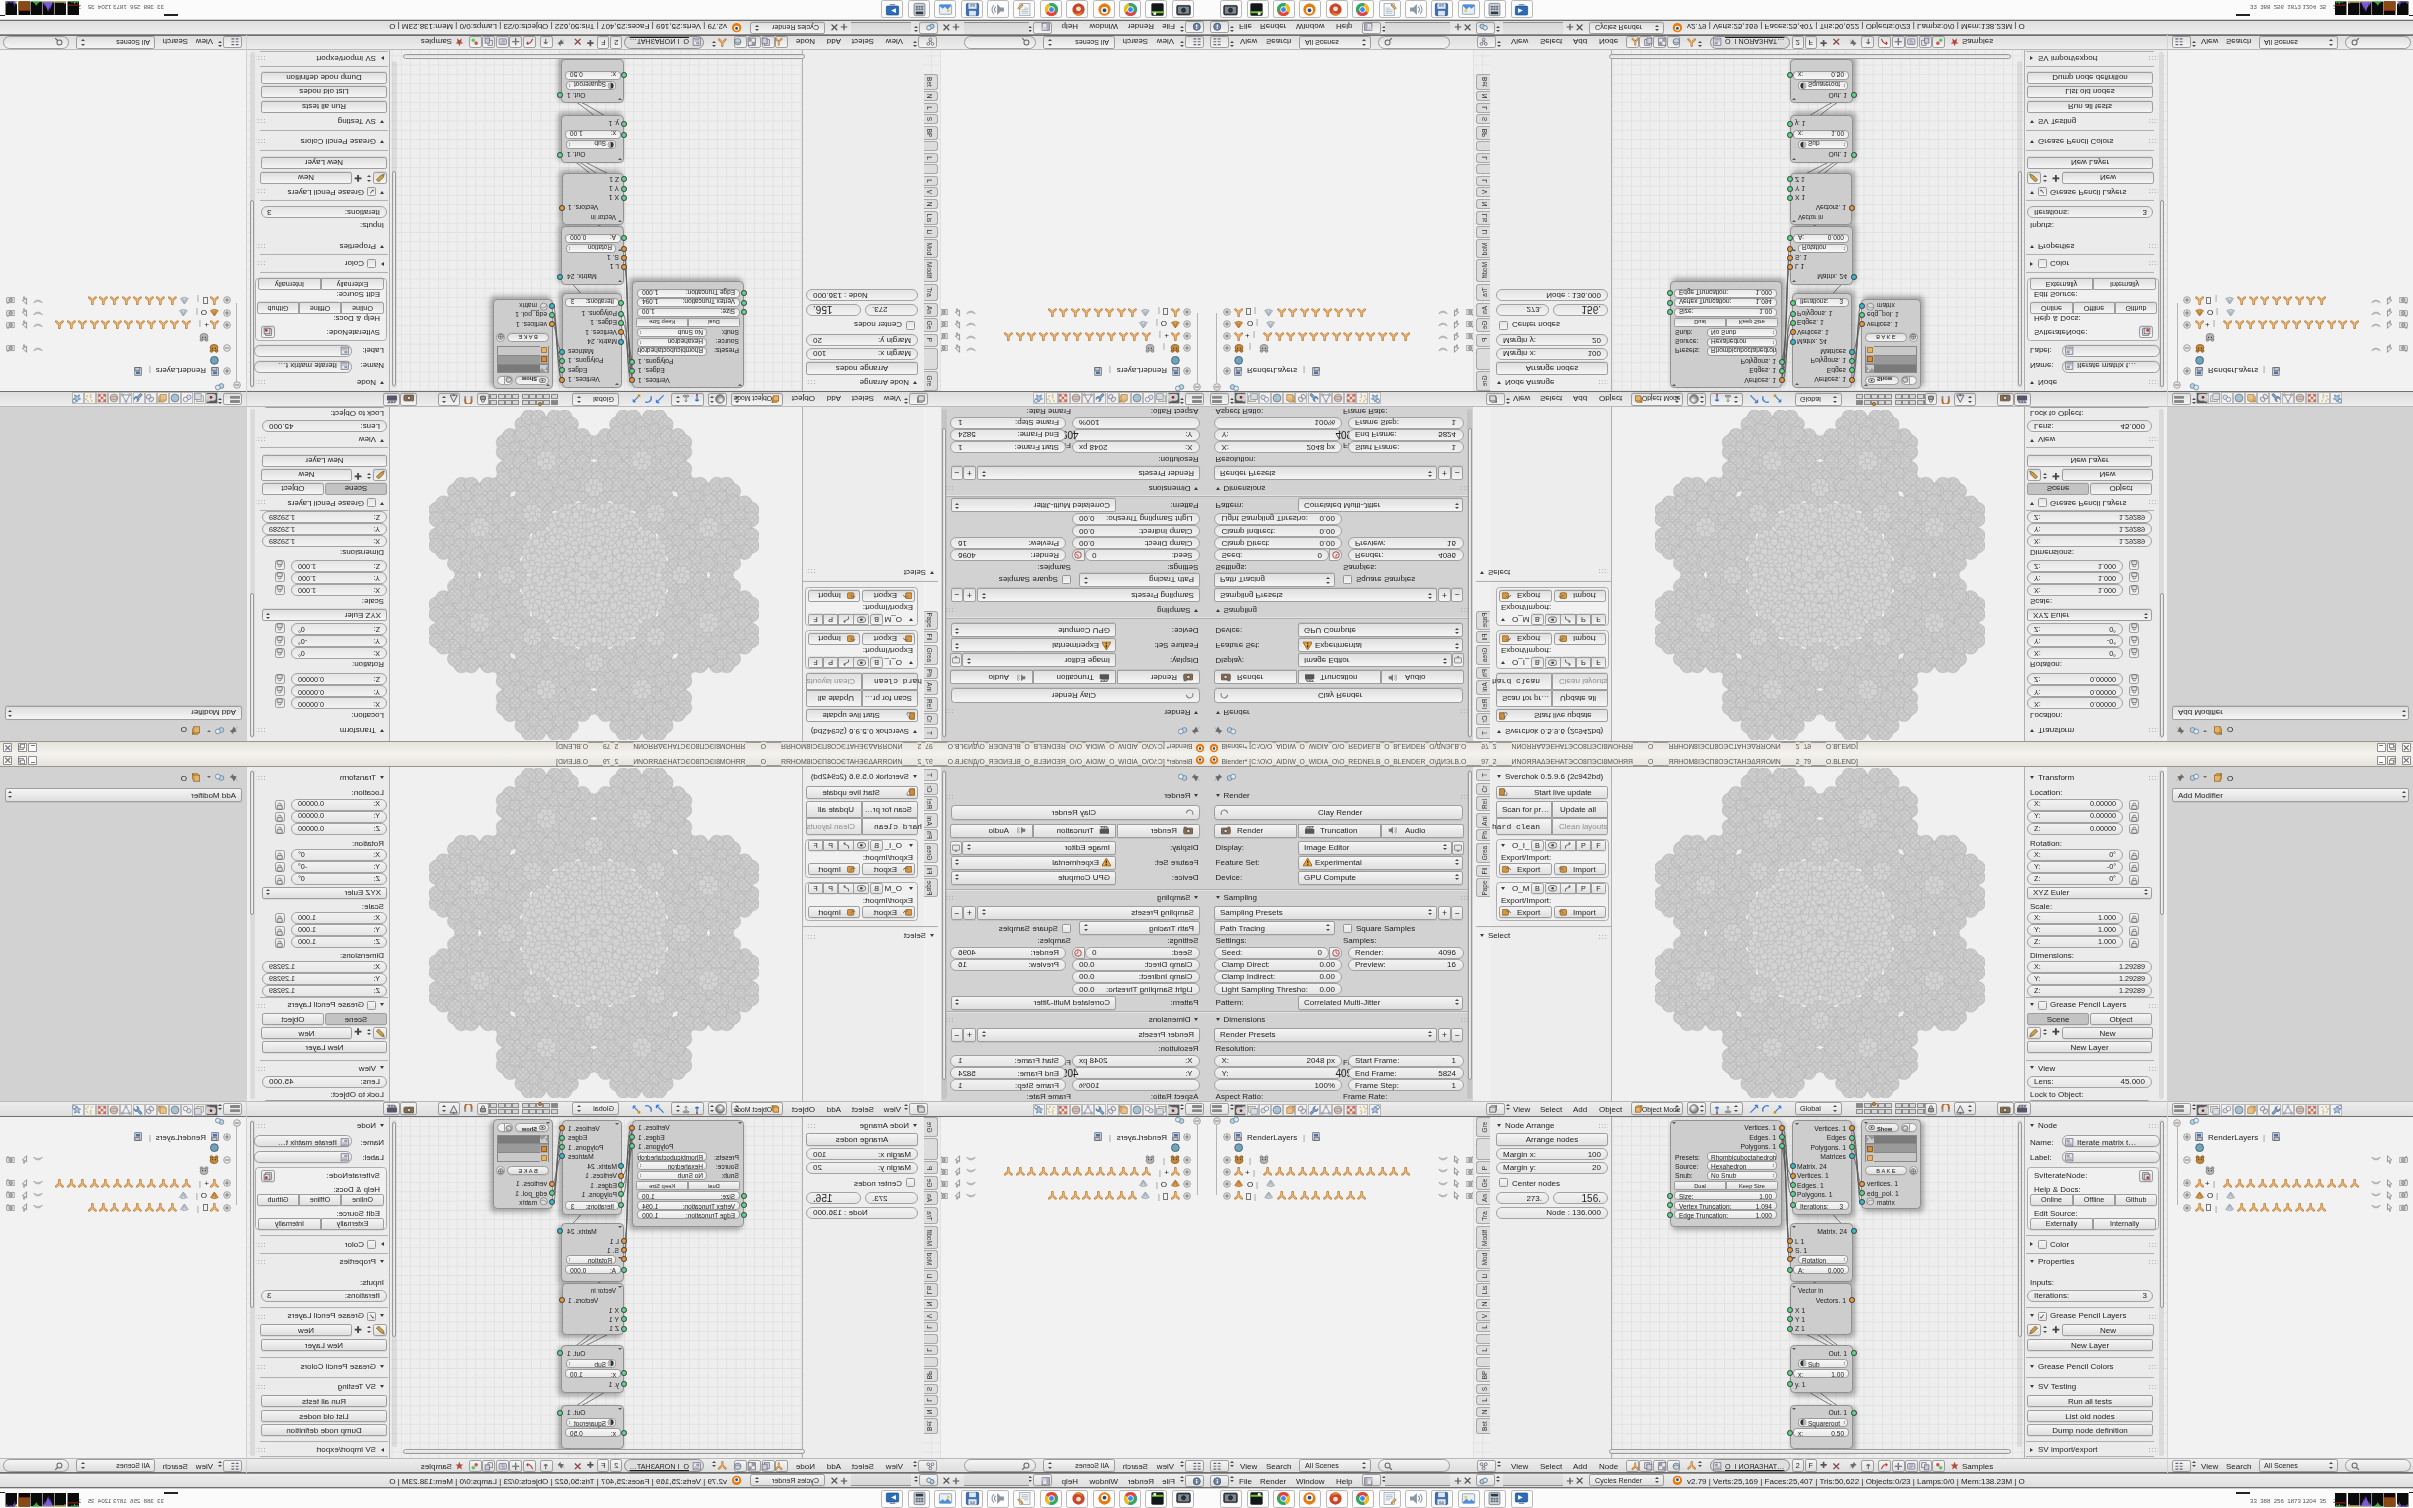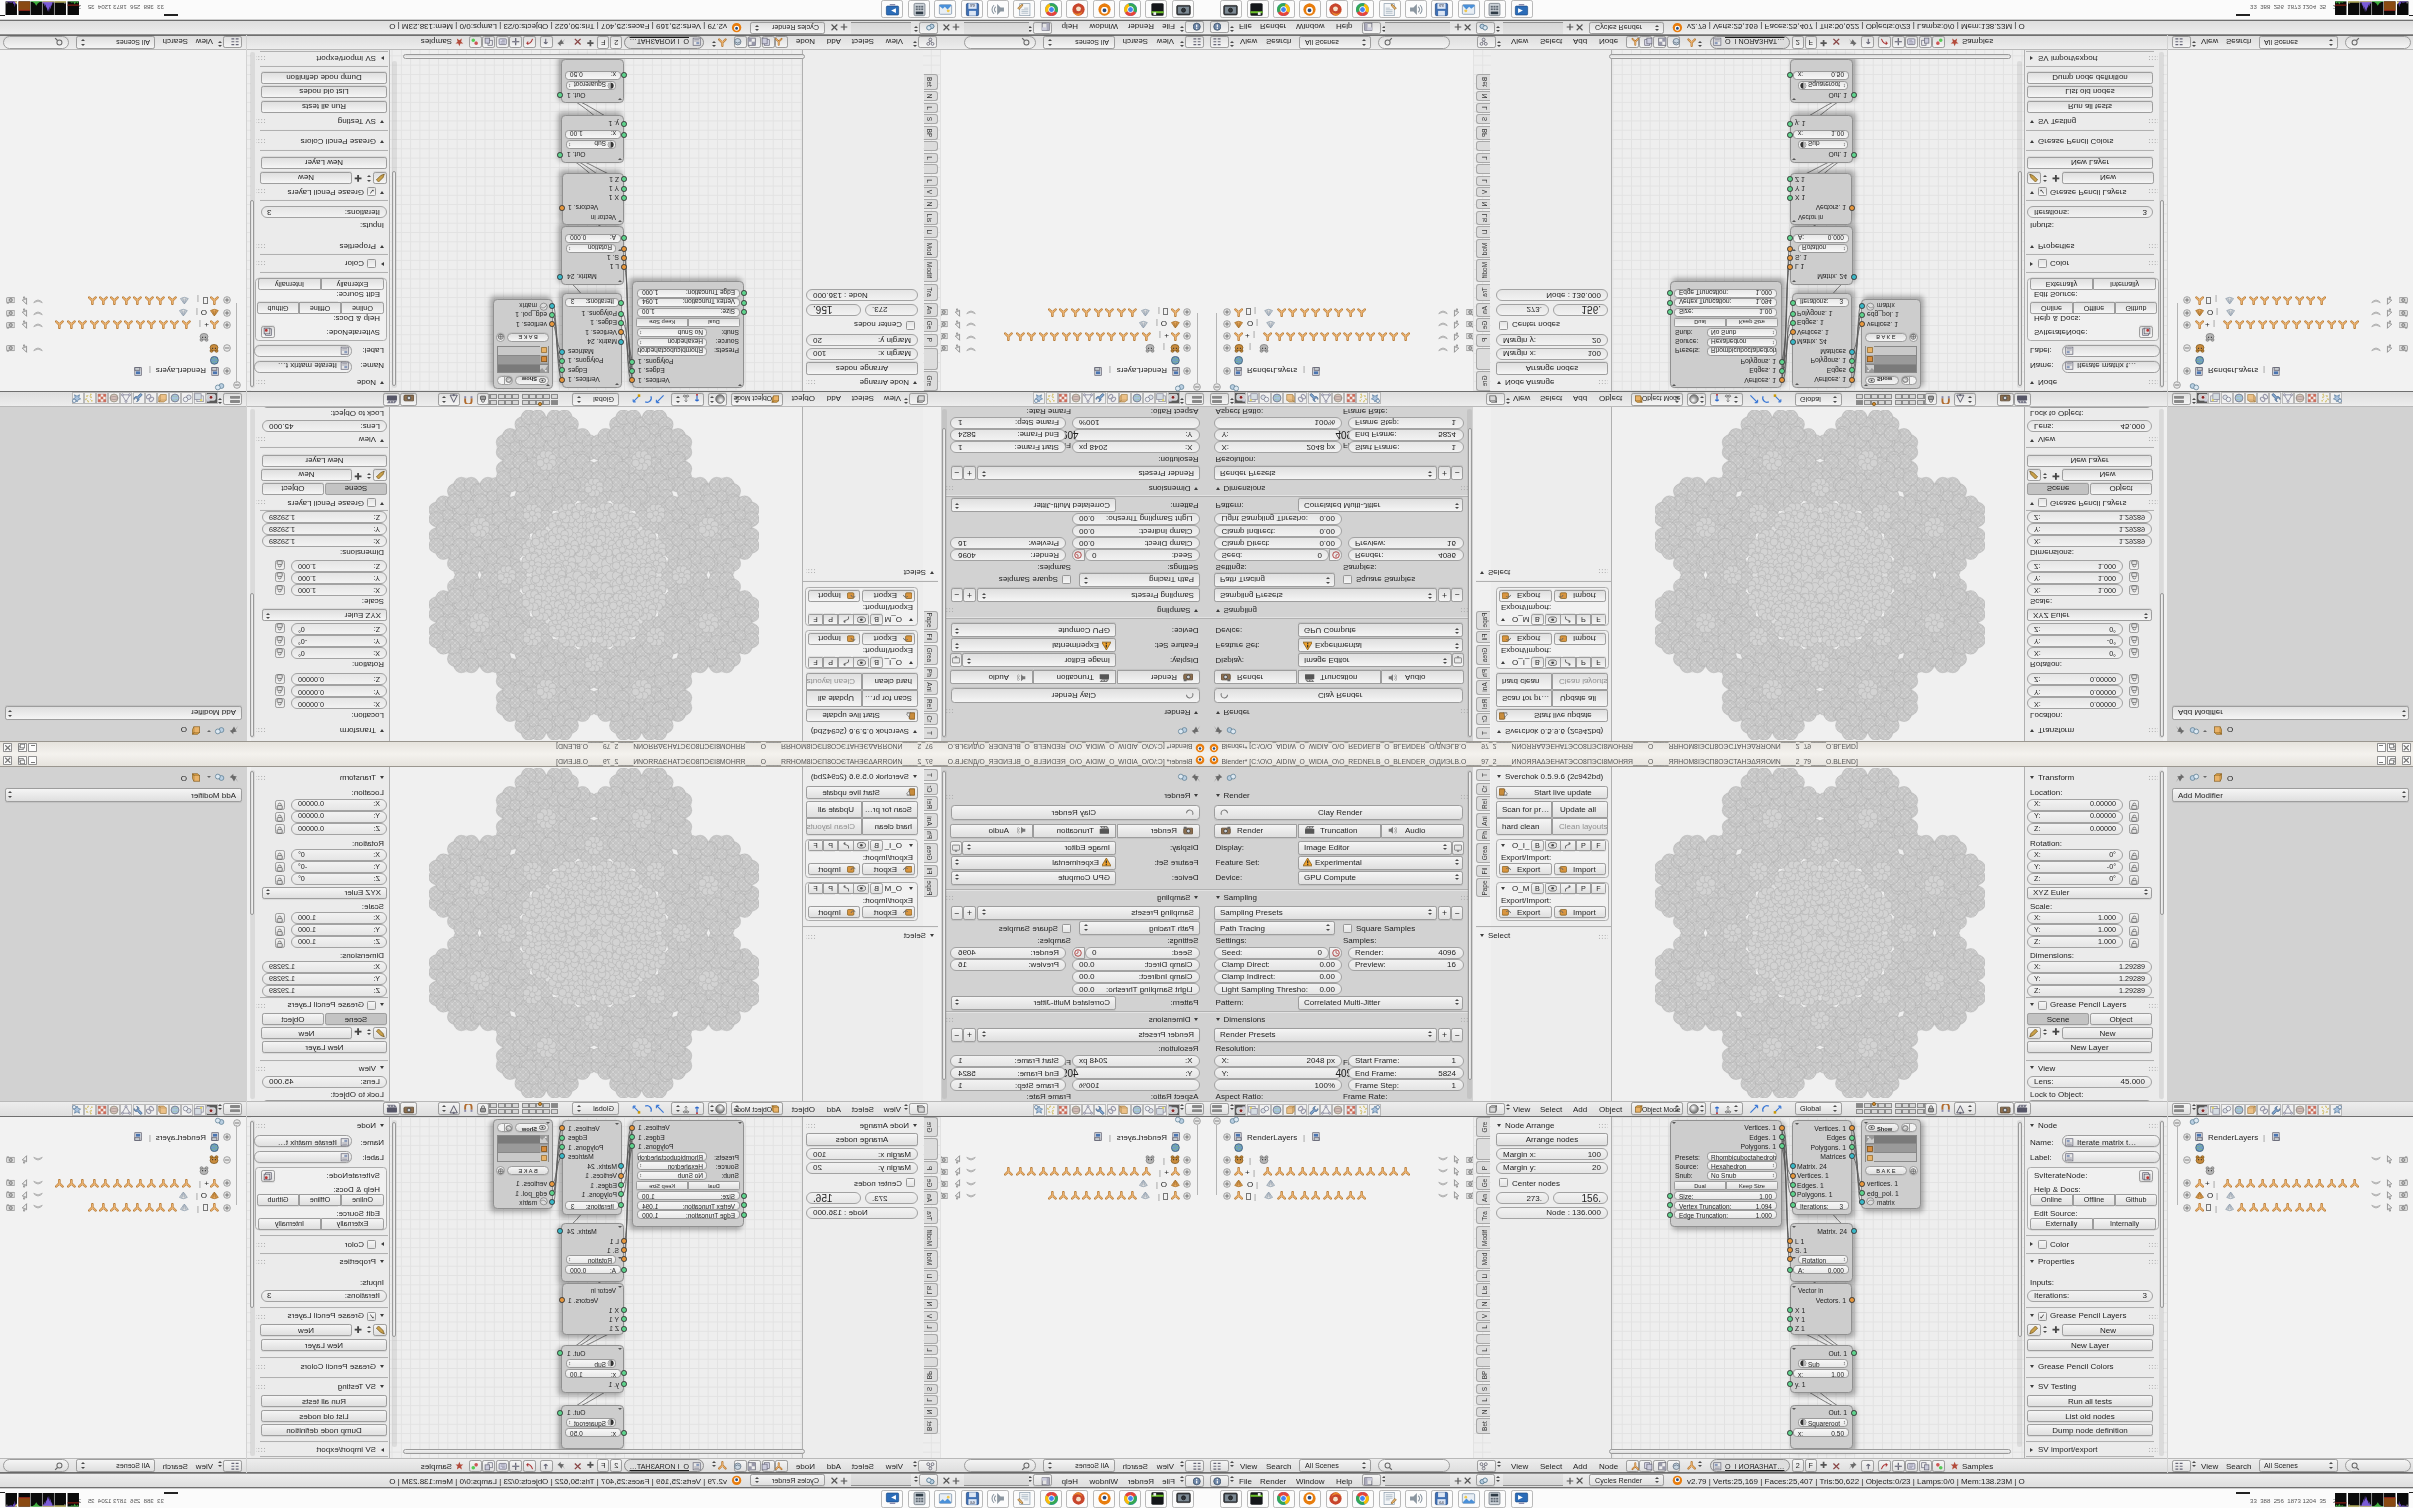--- a/index.html
+++ b/index.html
@@ -2024,21 +2024,21 @@
             <rect x="0" y="1" width="8" height="9" rx="1" fill="#c88c3c" stroke="#6e4a17"></rect>
             <path d="M8 4 l4 4 l-2 .5 l1 2 l-1.5 .7 l-1 -2.2 l-1.5 1.5 z" fill="#eee" stroke="#333" stroke-width=".6"></path>
           </svg>
 <div class="b t " style="left:327px;top:34px;">Start live update</div>
 <div class="b btn" style="left:289px;top:47px;width:56px;height:16.5px;font-size:8px;line-height:16px;border-radius:2.2px 0 0 0;"></div>
 <div class="b btn" style="left:345px;top:47px;width:56px;height:16.5px;font-size:8px;line-height:16px;border-radius:0 2.2px 0 0;"></div>
 <div class="b btn" style="left:289px;top:64px;width:56px;height:16.5px;font-size:8px;line-height:16px;border-radius:0 0 0 2.2px;"></div>
 <div class="b btn" style="left:345px;top:64px;width:56px;height:16.5px;font-size:8px;line-height:16px;border-radius:0 0 2.2px 0;"></div>
 <div class="b t " style="left:295px;top:51px;">Scan for pr…</div>
 <div class="b t " style="left:353px;top:51px;">Update all</div>
-<div class="b t " style="left:295px;top:68px;">hard clean</div>
+<div class="b t " style="left:285px;top:68px;font-family:Liberation Mono, monospace;">hard clean</div>
 <div class="b t " style="left:352px;top:68px;color:#909090;">Clean layouts</div>
 <div class="b subpanel" style="left:289px;top:85px;width:113px;height:39px;"></div>
 <div class="b" style="left:294px;top:90px;width:0;height:0;border-left:2.9px solid transparent;border-right:2.9px solid transparent;border-top:3.6px solid #3c3c3c;"></div>
 <div class="b t " style="left:305px;top:87px;">O_I_</div>
 <div class="b btn" style="left:324px;top:86px;width:13px;height:10.8px;font-size:7.2px;line-height:10px;border-radius:2.2px;">B</div>
 <div class="b btn" style="left:338px;top:86px;width:16px;height:10.8px;font-size:8px;line-height:10px;border-radius:1.4px 0 0 1.4px;"></div>
 <svg class="b" style="left:341px;top:88px" width="9.3" height="6.5" viewBox="0 0 13 9">
             <ellipse cx="6.5" cy="4.5" rx="6" ry="4" fill="#ddd" stroke="#444"></ellipse>
             <circle cx="6.5" cy="4.5" r="1.8" fill="#444"></circle>
           </svg>

